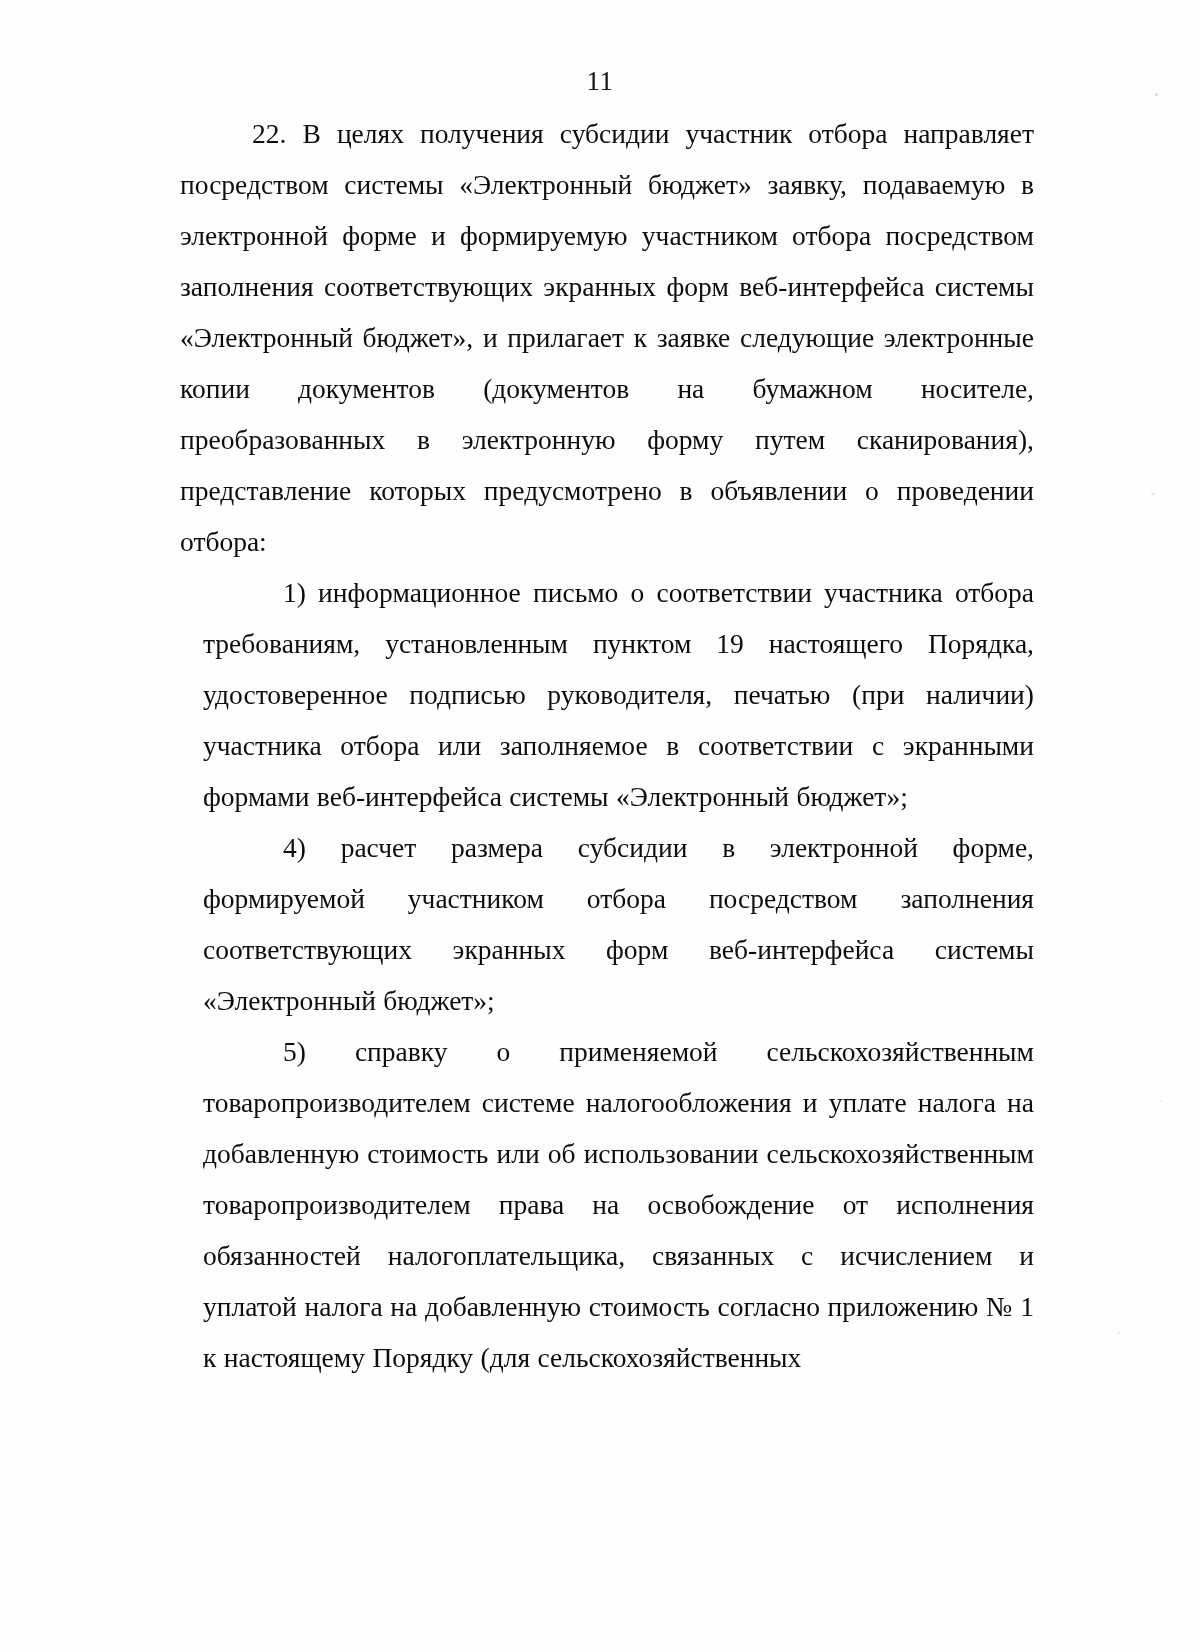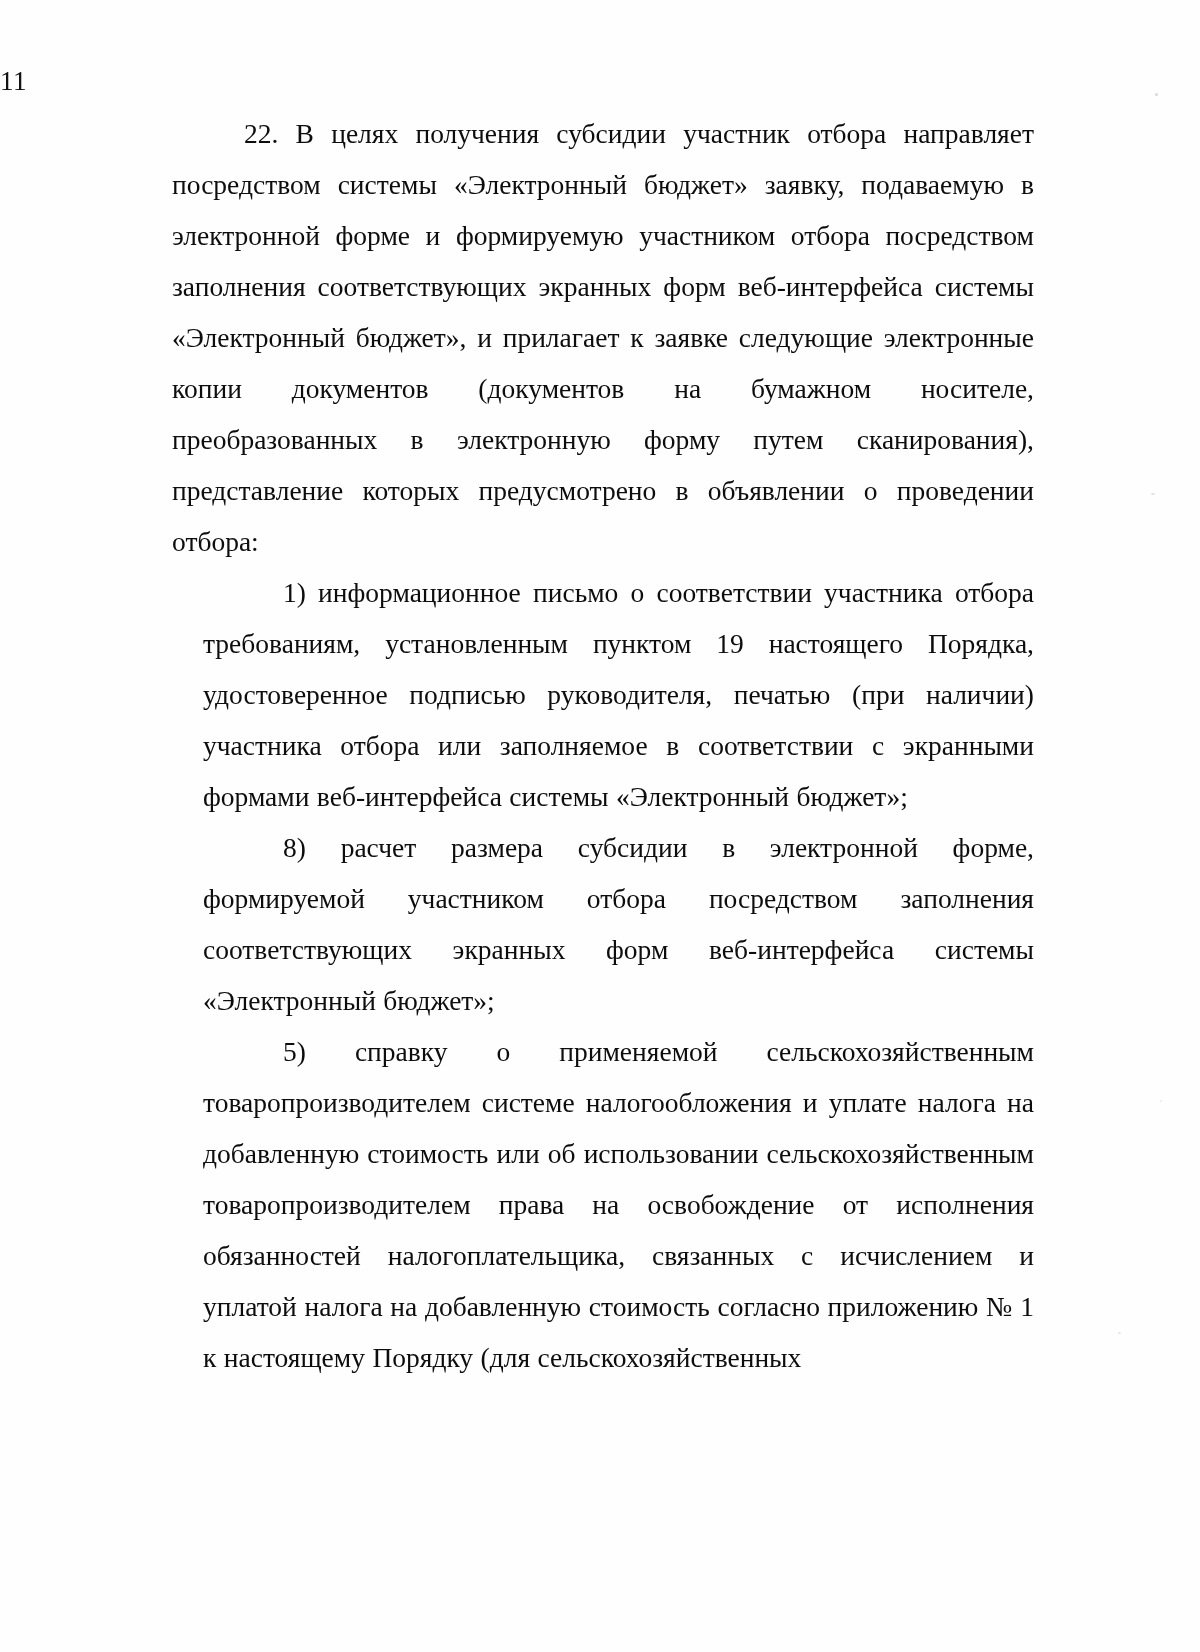--- a/index.html
+++ b/index.html
@@ -15,20 +15,21 @@
     overflow: hidden;
     box-sizing: border-box;
     font-family: "Liberation Serif", "DejaVu Serif", serif;
     color: #0a0a0a;
   }
   .page-number {
     position: absolute;
     top: 68px;
     left: 0;
     width: 1200px;
+    text-align: center;
     font-size: 27px;
     line-height: 1;
     color: #121212;
     letter-spacing: 0.5px;
   }
   .content {
     position: absolute;
     top: 108px;
     left: 172px;
     width: 862px;
@@ -39,20 +40,21 @@
     line-height: 51px;
     text-align: justify;
     text-align-last: left;
     text-justify: inter-word;
     color: #0d0d0d;
     hyphens: none;
     word-spacing: 0.02em;
   }
   p.indent {
     text-indent: 72px;
+    margin-left: 8px;
   }
   p.indent-wide {
     text-indent: 80px;
     margin-left: 31px;
   }
   
   .speckle {
     position: absolute;
     background: #b9b9bd;
     border-radius: 50%;
@@ -72,21 +74,21 @@
 
   <div class="content">
 
 
     <p class="para indent">22. В целях получения субсидии участник отбора направляет посредством системы «Электронный бюджет» заявку, подаваемую в электронной форме и формируемую участником отбора посредством заполнения соответствующих экранных форм веб-интерфейса системы «Электронный бюджет», и прилагает к заявке следующие электронные копии документов (документов на бумажном носителе, преобразованных в электронную форму путем сканирования), представление которых предусмотрено в объявлении о проведении отбора:</p>
 
     <p class="para indent-wide">1) информационное письмо о соответствии участника отбора требованиям, установленным пунктом 19 настоящего Порядка, удостоверенное подписью руководителя, печатью (при наличии) участника отбора или заполняемое в соответствии с экранными формами веб-интерфейса системы «Электронный бюджет»;</p>
 
 
 
-    <p class="para indent-wide">8) расчет размера субсидии в электронной форме, формируемой участником отбора посредством заполнения соответствующих экранных форм веб-интерфейса системы «Электронный бюджет»;</p>
+    <p class="para indent-wide">4) расчет размера субсидии в электронной форме, формируемой участником отбора посредством заполнения соответствующих экранных форм веб-интерфейса системы «Электронный бюджет»;</p>
 
     <p class="para indent-wide">5) справку о применяемой сельскохозяйственным товаропроизводителем системе налогообложения и уплате налога на добавленную стоимость или об использовании сельскохозяйственным товаропроизводителем права на освобождение от исполнения обязанностей налогоплательщика, связанных с исчислением и уплатой налога на добавленную стоимость согласно приложению № 1 к настоящему Порядку (для сельскохозяйственных</p>
 
   </div>
 
   <div class="speckle sp1"></div>
   <div class="speckle sp2"></div>
   <div class="speckle sp3"></div>
   <div class="speckle sp4"></div>
 

